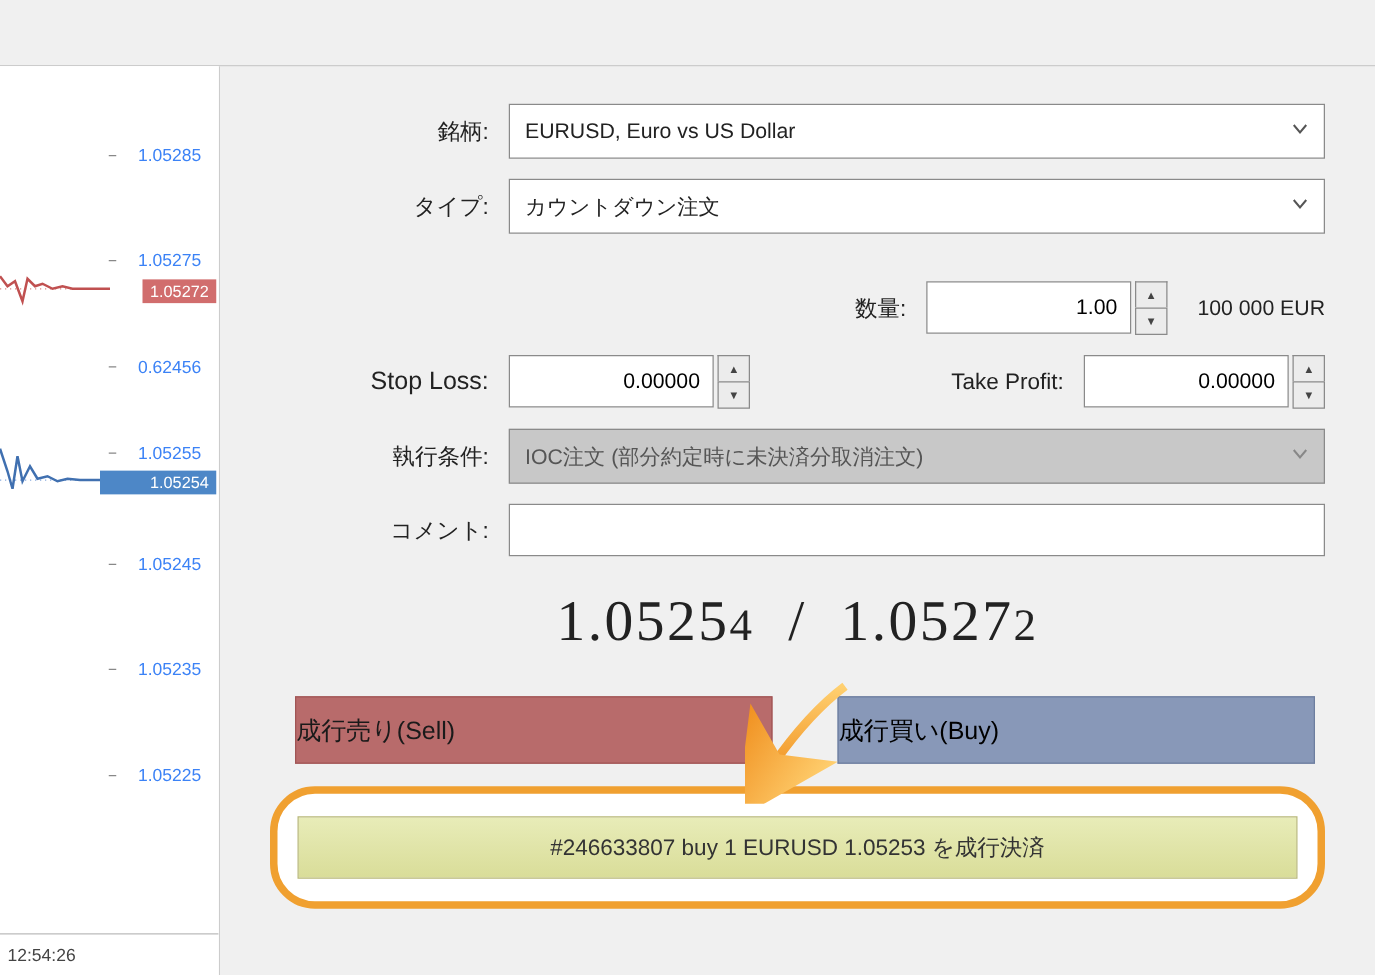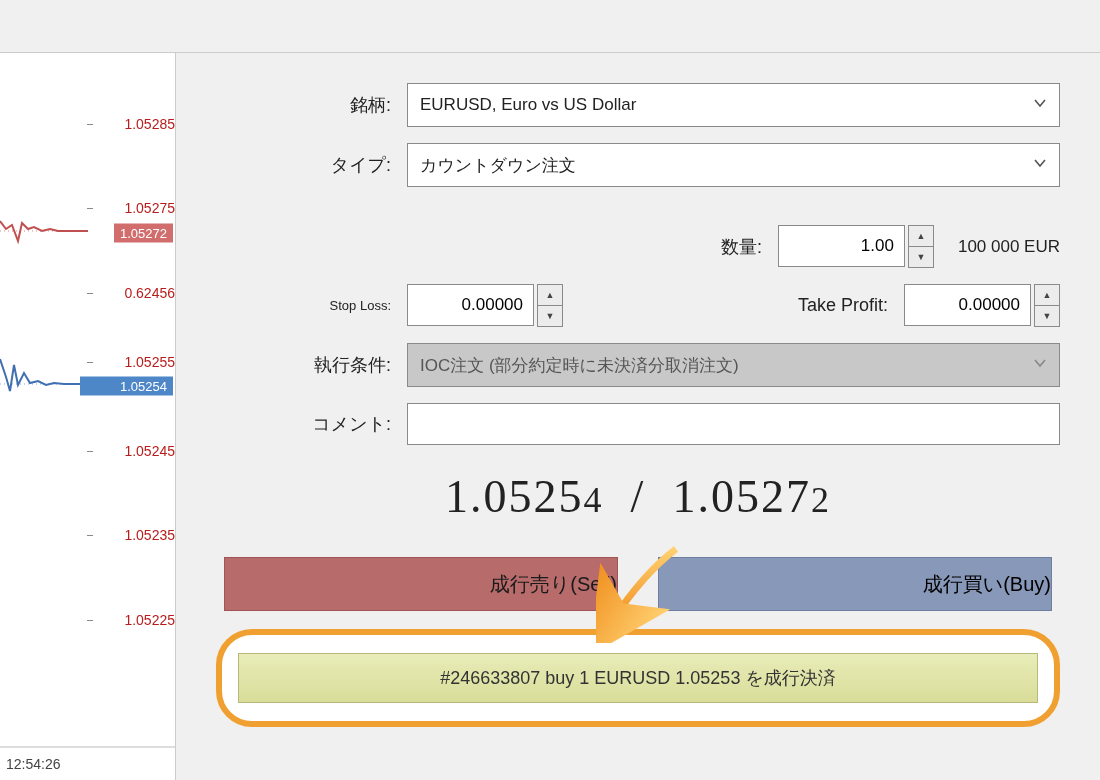--- a/index.html
+++ b/index.html
@@ -6,47 +6,47 @@
 .window{width:1100px;height:780px;background:#f0f0f0;position:relative;overflow:hidden;box-sizing:border-box;}
 .titlebar{height:52px;display:flex;align-items:center;justify-content:space-between;padding:0 0 0 8px;}
 .titlebar .title{color:#555;font-size:17px;}
 .titlebar .ctrls{display:flex;align-items:stretch;height:100%;}
 .titlebar .ctrl{width:80px;display:flex;align-items:center;justify-content:center;color:#444;}
 .titlebar .ctrl svg{width:18px;height:18px;}
 .content{position:absolute;top:52px;left:0;right:0;bottom:0;border-top:1px solid #ccc;display:flex;}
 .chart-col{width:175px;border-right:1px solid #ccc;position:relative;background:#fff;}
 .chart-inner{position:absolute;inset:0;background:#fff;overflow:hidden;}
 .chart-svg{position:absolute;inset:0;}
-.ylabel{position:absolute;right:0;font-size:14px;color:#b91c1c;transform:translateY(-50%);text-align:right;}
+.ylabel{position:absolute;right:14px;font-size:14px;color:#3b82f6;transform:translateY(-50%);text-align:right;}
 .price-tag{position:absolute;right:2px;font-size:13px;color:#fff;padding:2px 6px;transform:translateY(-50%);}
 .tag-red{background:#d16d6d;}
 .tag-blue{background:#4d87c7;padding-left:40px;}
 .xlabel{position:absolute;bottom:8px;left:6px;font-size:14px;color:#444;}
 .tick{position:absolute;right:82px;width:6px;border-top:1px solid #888;}
 .form-col{flex:1;position:relative;padding:30px 40px 0 40px;box-sizing:border-box;}
 .row{display:flex;align-items:center;margin-bottom:16px;}
 .row.gap-top{margin-top:38px;justify-content:flex-end;}
 .lbl{width:175px;text-align:right;padding-right:16px;font-size:18px;color:#222;}
-.lbl.sm{font-size:13px;}
+.lbl.sm{font-size:20px;}
 .sel{flex:1;height:42px;border:1px solid #8a8a8a;background:#fff;display:flex;align-items:center;padding:0 12px;font-size:17px;color:#222;position:relative;}
 .sel.disabled{background:#c8c8c8;color:#555;}
 .sel .chev{position:absolute;right:12px;top:50%;transform:translateY(-50%);color:#555;}
 .numbox{display:flex;align-items:stretch;}
-.num-input{width:127px;height:42px;border:1px solid #8a8a8a;background:#fff;text-align:right;padding:0 10px;font-size:17px;box-sizing:border-box;}
+.num-input{width:164px;height:42px;border:1px solid #8a8a8a;background:#fff;text-align:right;padding:0 10px;font-size:17px;box-sizing:border-box;}
 .spin{display:flex;flex-direction:column;margin-left:3px;}
 .spin div{width:24px;height:20px;border:1px solid #8a8a8a;background:#ececec;display:flex;align-items:center;justify-content:center;font-size:9px;color:#444;}
 .spin div:first-child{border-bottom:none;}
 .unit{margin-left:24px;font-size:17px;color:#222;}
 .comment-input{flex:1;height:42px;border:1px solid #8a8a8a;background:#fff;box-sizing:border-box;}
 .row-sl-tp{display:flex;align-items:center;margin-bottom:16px;}
 .tp-lbl{margin-left:auto;padding-right:16px;font-size:18px;color:#222;}
 .price-big{text-align:center;font-family:Georgia,"Times New Roman",serif;font-size:46px;letter-spacing:2px;color:#222;margin-top:25px;margin-bottom:34px;}
 .price-big .small-d{font-size:36px;}
 .btn-row{display:flex;gap:40px;padding:0 8px;}
-.btn{flex:1;height:52px;display:flex;align-items:center;justify-content:flex-end;font-size:20px;border:1px solid;}
+.btn{flex:1;height:52px;display:flex;align-items:center;justify-content:flex-start;font-size:20px;border:1px solid;margin-left:12px;}
 .btn-sell{background:#b86b6b;border-color:#a05555;color:#1a1a1a;}
 .btn-buy{background:#8898b8;border-color:#6d7e9f;color:#000000;}
 .close-wrap{margin:18px 0 0 0;padding:18px 16px;border:6px solid #f0a030;border-radius:36px;background:#fff;}
 .btn-close{height:48px;background:linear-gradient(#e8ecb8,#d9dd99);border:1px solid #b8b878;display:flex;align-items:center;justify-content:center;font-size:18px;color:#333;}
 .arrow{position:absolute;pointer-events:none;}
 </style>
 </head>
 <body>
 
 <div class="window">

